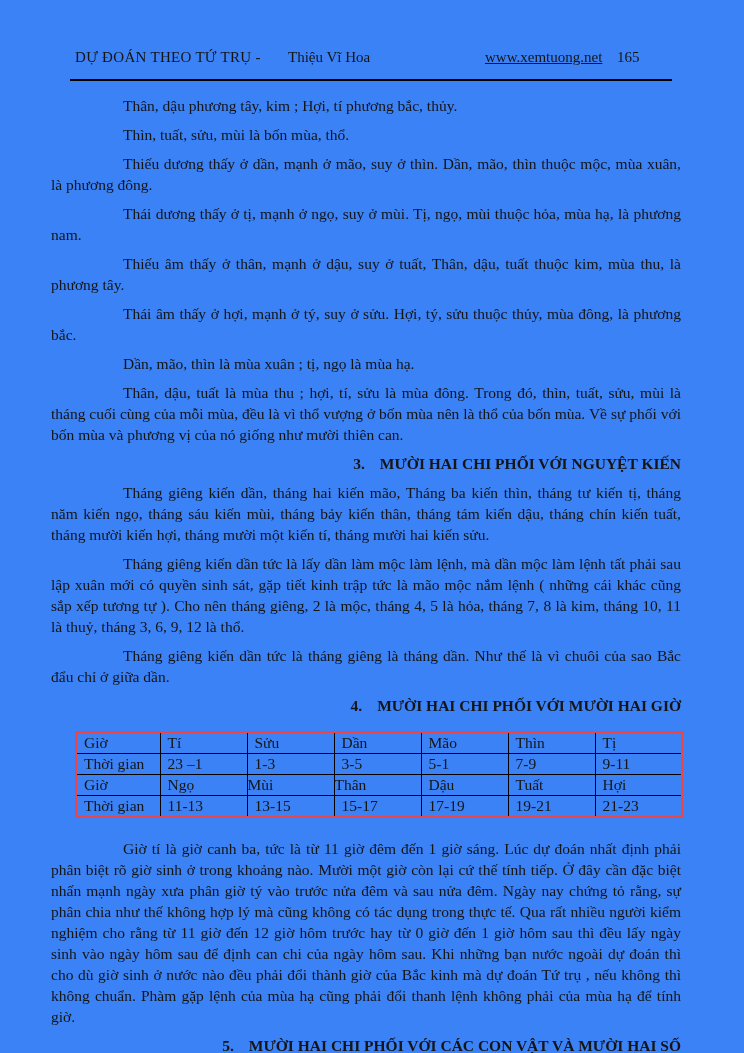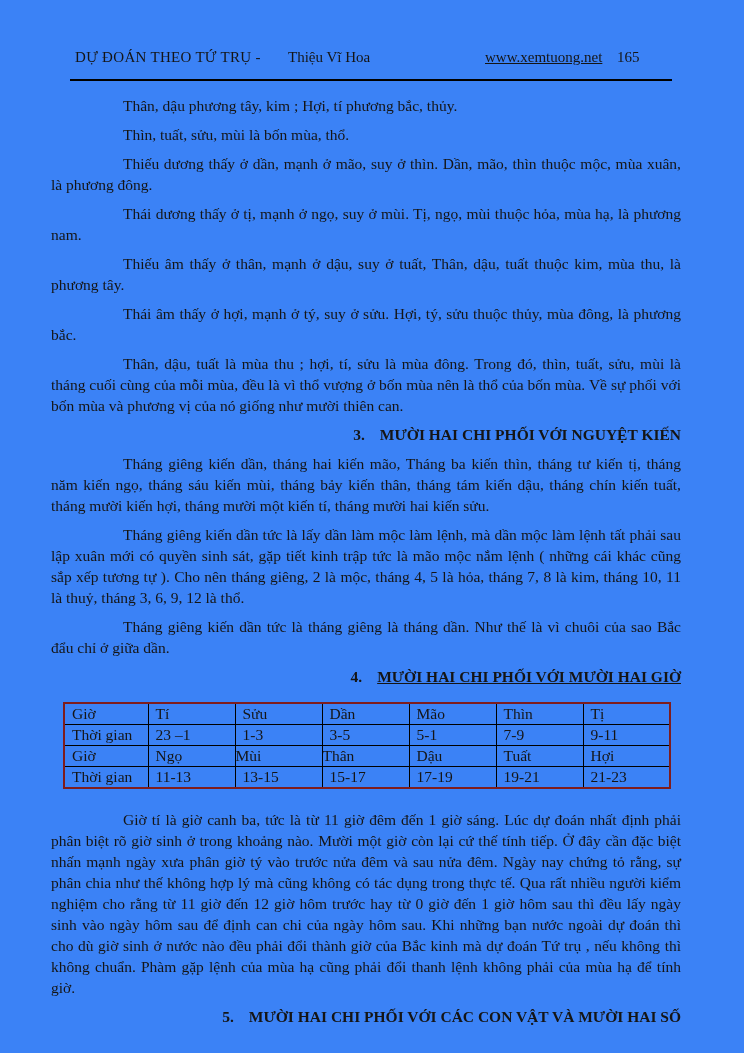--- a/index.html
+++ b/index.html
@@ -31,27 +31,27 @@
     font-size: 15.5px; line-height: 21px; text-align: justify;
   }
   .content p { margin: 8px; text-indent: 72px; }
   
   .heading {
     font-weight: bold; text-align: right; text-indent: 0;
     margin-left: 72px; white-space: nowrap;
   }
   .heading .h-num { display: inline-block; margin-right: 15px; }
   .h3 { margin-top: 8px;  margin-bottom: 16px; }
-  .h4 { margin-top: 8px;  margin-bottom: 0; text-decoration: underline; }
+  .h4 { margin-top: 8px;  margin-bottom: 0; }
   .h5 { margin-top: 15px; }
   
   table.hour {
     border-collapse: collapse; table-layout: fixed;
-    width: 606px; margin: 15px 0 20px 20px;
-    border: 2px solid #7f1d1d;
+    width: 606px; margin: 15px 0 20px 32px;
+    border: 2px solid #ef4444;
   }
   table.hour td {
     border: 1px solid #000;
     height: 20px; padding: 0 2px 0 7px;
     font-size: 15.5px; line-height: 20px;
     white-space: nowrap; overflow: hidden;
   }
   table.hour td.pad-more { padding-left: 0; }
 </style>
 </head>
@@ -66,20 +66,21 @@
   <div class="hdr-rule"></div>
 
   <div class="content">
 
     <p>Thân, dậu phương tây, kim ; Hợi, tí phương bắc, thủy.</p>
     <p>Thìn, tuất, sửu, mùi là bốn mùa, thổ.</p>
     <p>Thiếu dương thấy ở dần, mạnh ở mão, suy ở thìn. Dần, mão, thìn thuộc mộc, mùa xuân, là phương đông.</p>
     <p>Thái dương thấy ở tị, mạnh ở ngọ, suy ở mùi. Tị, ngọ, mùi thuộc hỏa, mùa hạ, là phương nam.</p>
     <p>Thiếu âm thấy ở thân, mạnh ở dậu, suy ở tuất, Thân, dậu, tuất thuộc kim, mùa thu, là phương tây.</p>
     <p>Thái âm thấy ở hợi, mạnh ở tý, suy ở sửu. Hợi, tý, sửu thuộc thủy, mùa đông, là phương bắc.</p>
+    <p>Dần, mão, thìn là mùa xuân ; tị, ngọ là mùa hạ.</p>
     <p>Thân, dậu, tuất là mùa thu ; hợi, tí, sửu là mùa đông. Trong đó, thìn, tuất, sửu, mùi là tháng cuối cùng của mỗi mùa, đều là vì thổ vượng ở bốn mùa nên là thổ của bốn mùa. Về sự phối với bốn mùa và phương vị của nó giống như mười thiên can.</p>
 
     <p class="heading h3">
       <span class="h-num">3.</span><span class="h-text">MƯỜI HAI CHI PHỐI VỚI NGUYỆT KIẾN</span>
     </p>
 
     <p>Tháng giêng kiến dần, tháng hai kiến mão, Tháng ba kiến thìn, tháng tư kiến tị, tháng năm kiến ngọ, tháng sáu kiến mùi, tháng bảy kiến thân, tháng tám kiến dậu, tháng chín kiến tuất, tháng mười kiến hợi, tháng mười một kiến tí, tháng mười hai kiến sửu.</p>
     <p>Tháng giêng kiến dần tức là lấy dần làm mộc làm lệnh, mà dần mộc làm lệnh tất phải sau lập xuân mới có quyền sinh sát, gặp tiết kinh trập tức là mão mộc nắm lệnh ( những cái khác cũng sắp xếp tương tự ). Cho nên tháng giêng, 2 là mộc, tháng 4, 5 là hỏa, tháng 7, 8 là kim, tháng 10, 11 là thuỷ, tháng 3, 6, 9, 12 là thổ.</p>
     <p>Tháng giêng kiến dần tức là tháng giêng là tháng dần. Như thế là vì chuôi của sao Bắc đẩu chỉ ở giữa dần.</p>
 

